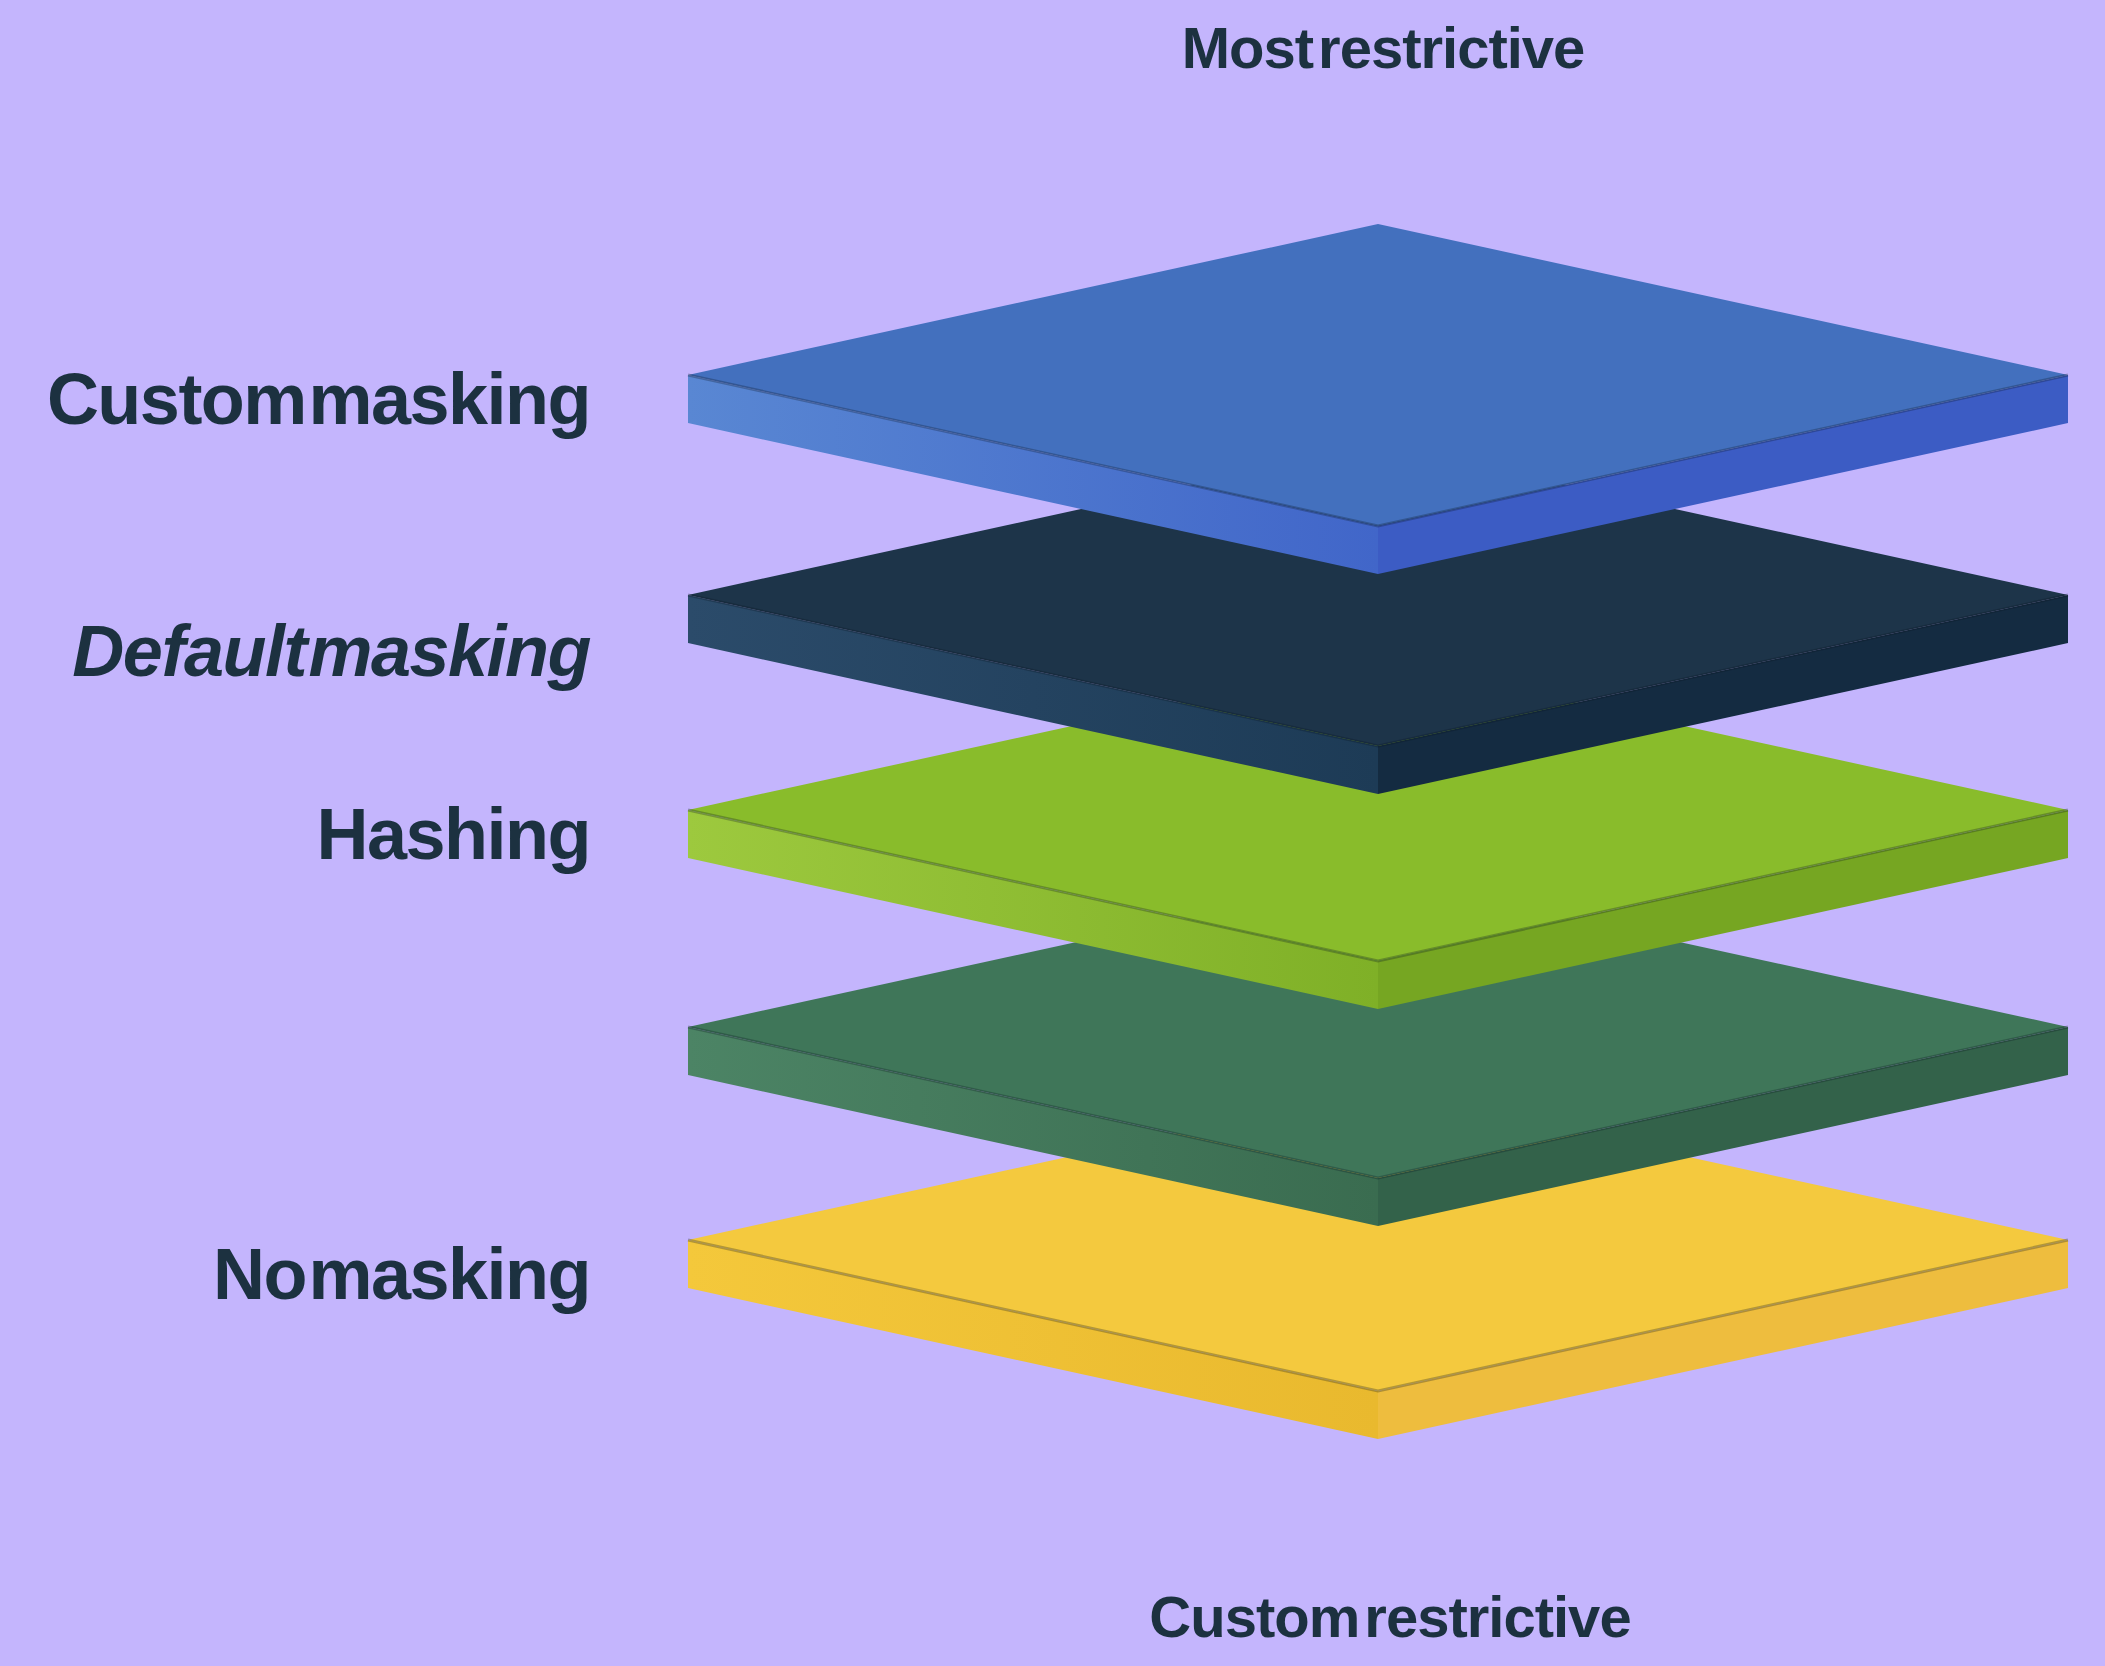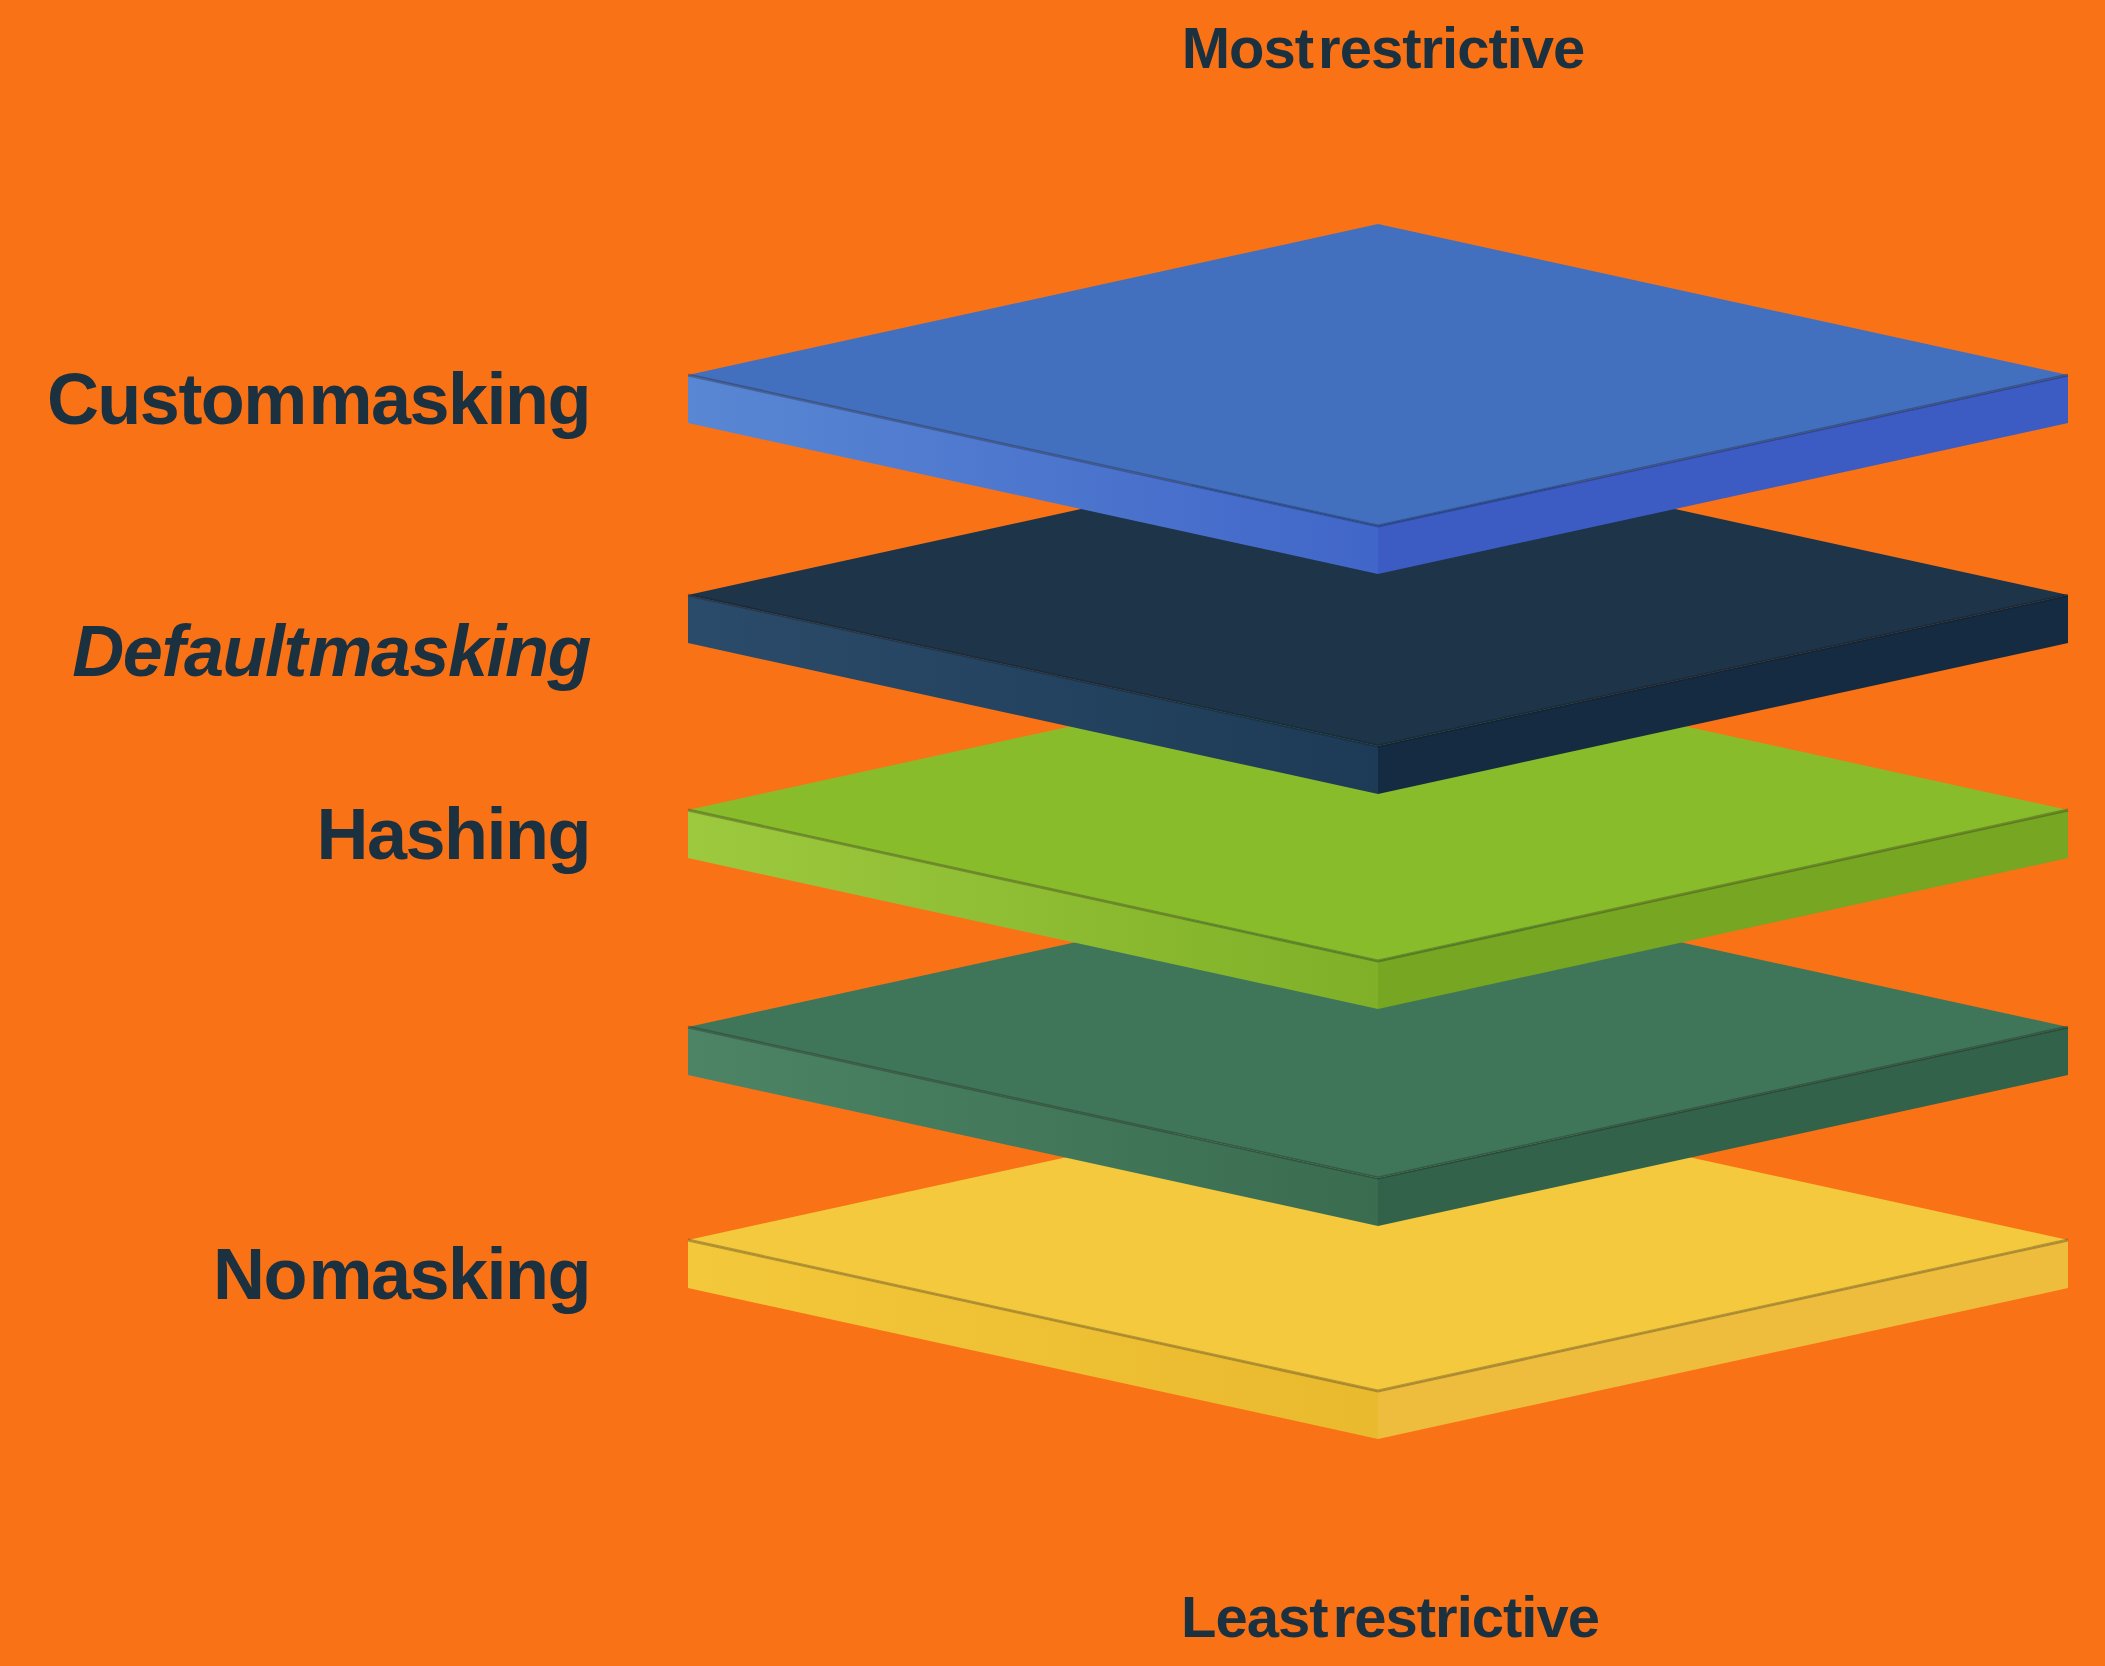--- a/index.html
+++ b/index.html
@@ -5,21 +5,21 @@
   html, body {
     margin: 0;
     padding: 0;
     background: #ffffff;
     font-family: "Liberation Sans", sans-serif;
   }
   .canvas {
     position: relative;
     width: 2105px;
     height: 1666px;
-    background: #f97316;
+    background: #c4b5fd;
     overflow: hidden;
   }
   .stack-svg {
     position: absolute;
     left: 0;
     top: 0;
   }
   .annotation {
     position: absolute;
     transform: translateX(-50%);
@@ -107,15 +107,15 @@
           <polyline points="688,375 1378,526 2068,375" fill="none" stroke="rgba(10,22,34,0.28)" stroke-width="3"></polyline>
         </g>
       </g>
   </svg>
 
   <div class="layer-label" style="top: 361px; text-align: center;">Custom masking</div>
   <div class="layer-label" style="top: 613px; font-style: italic;">Default masking</div>
   <div class="layer-label" style="top: 796px;">Hashing</div>
   <div class="layer-label" style="top: 1226px; margin-top: 10px;">No masking</div>
 
-  <div class="annotation bottom-note">Least restrictive</div>
+  <div class="annotation bottom-note">Custom restrictive</div>
 
 </div>
 
 </body></html>

